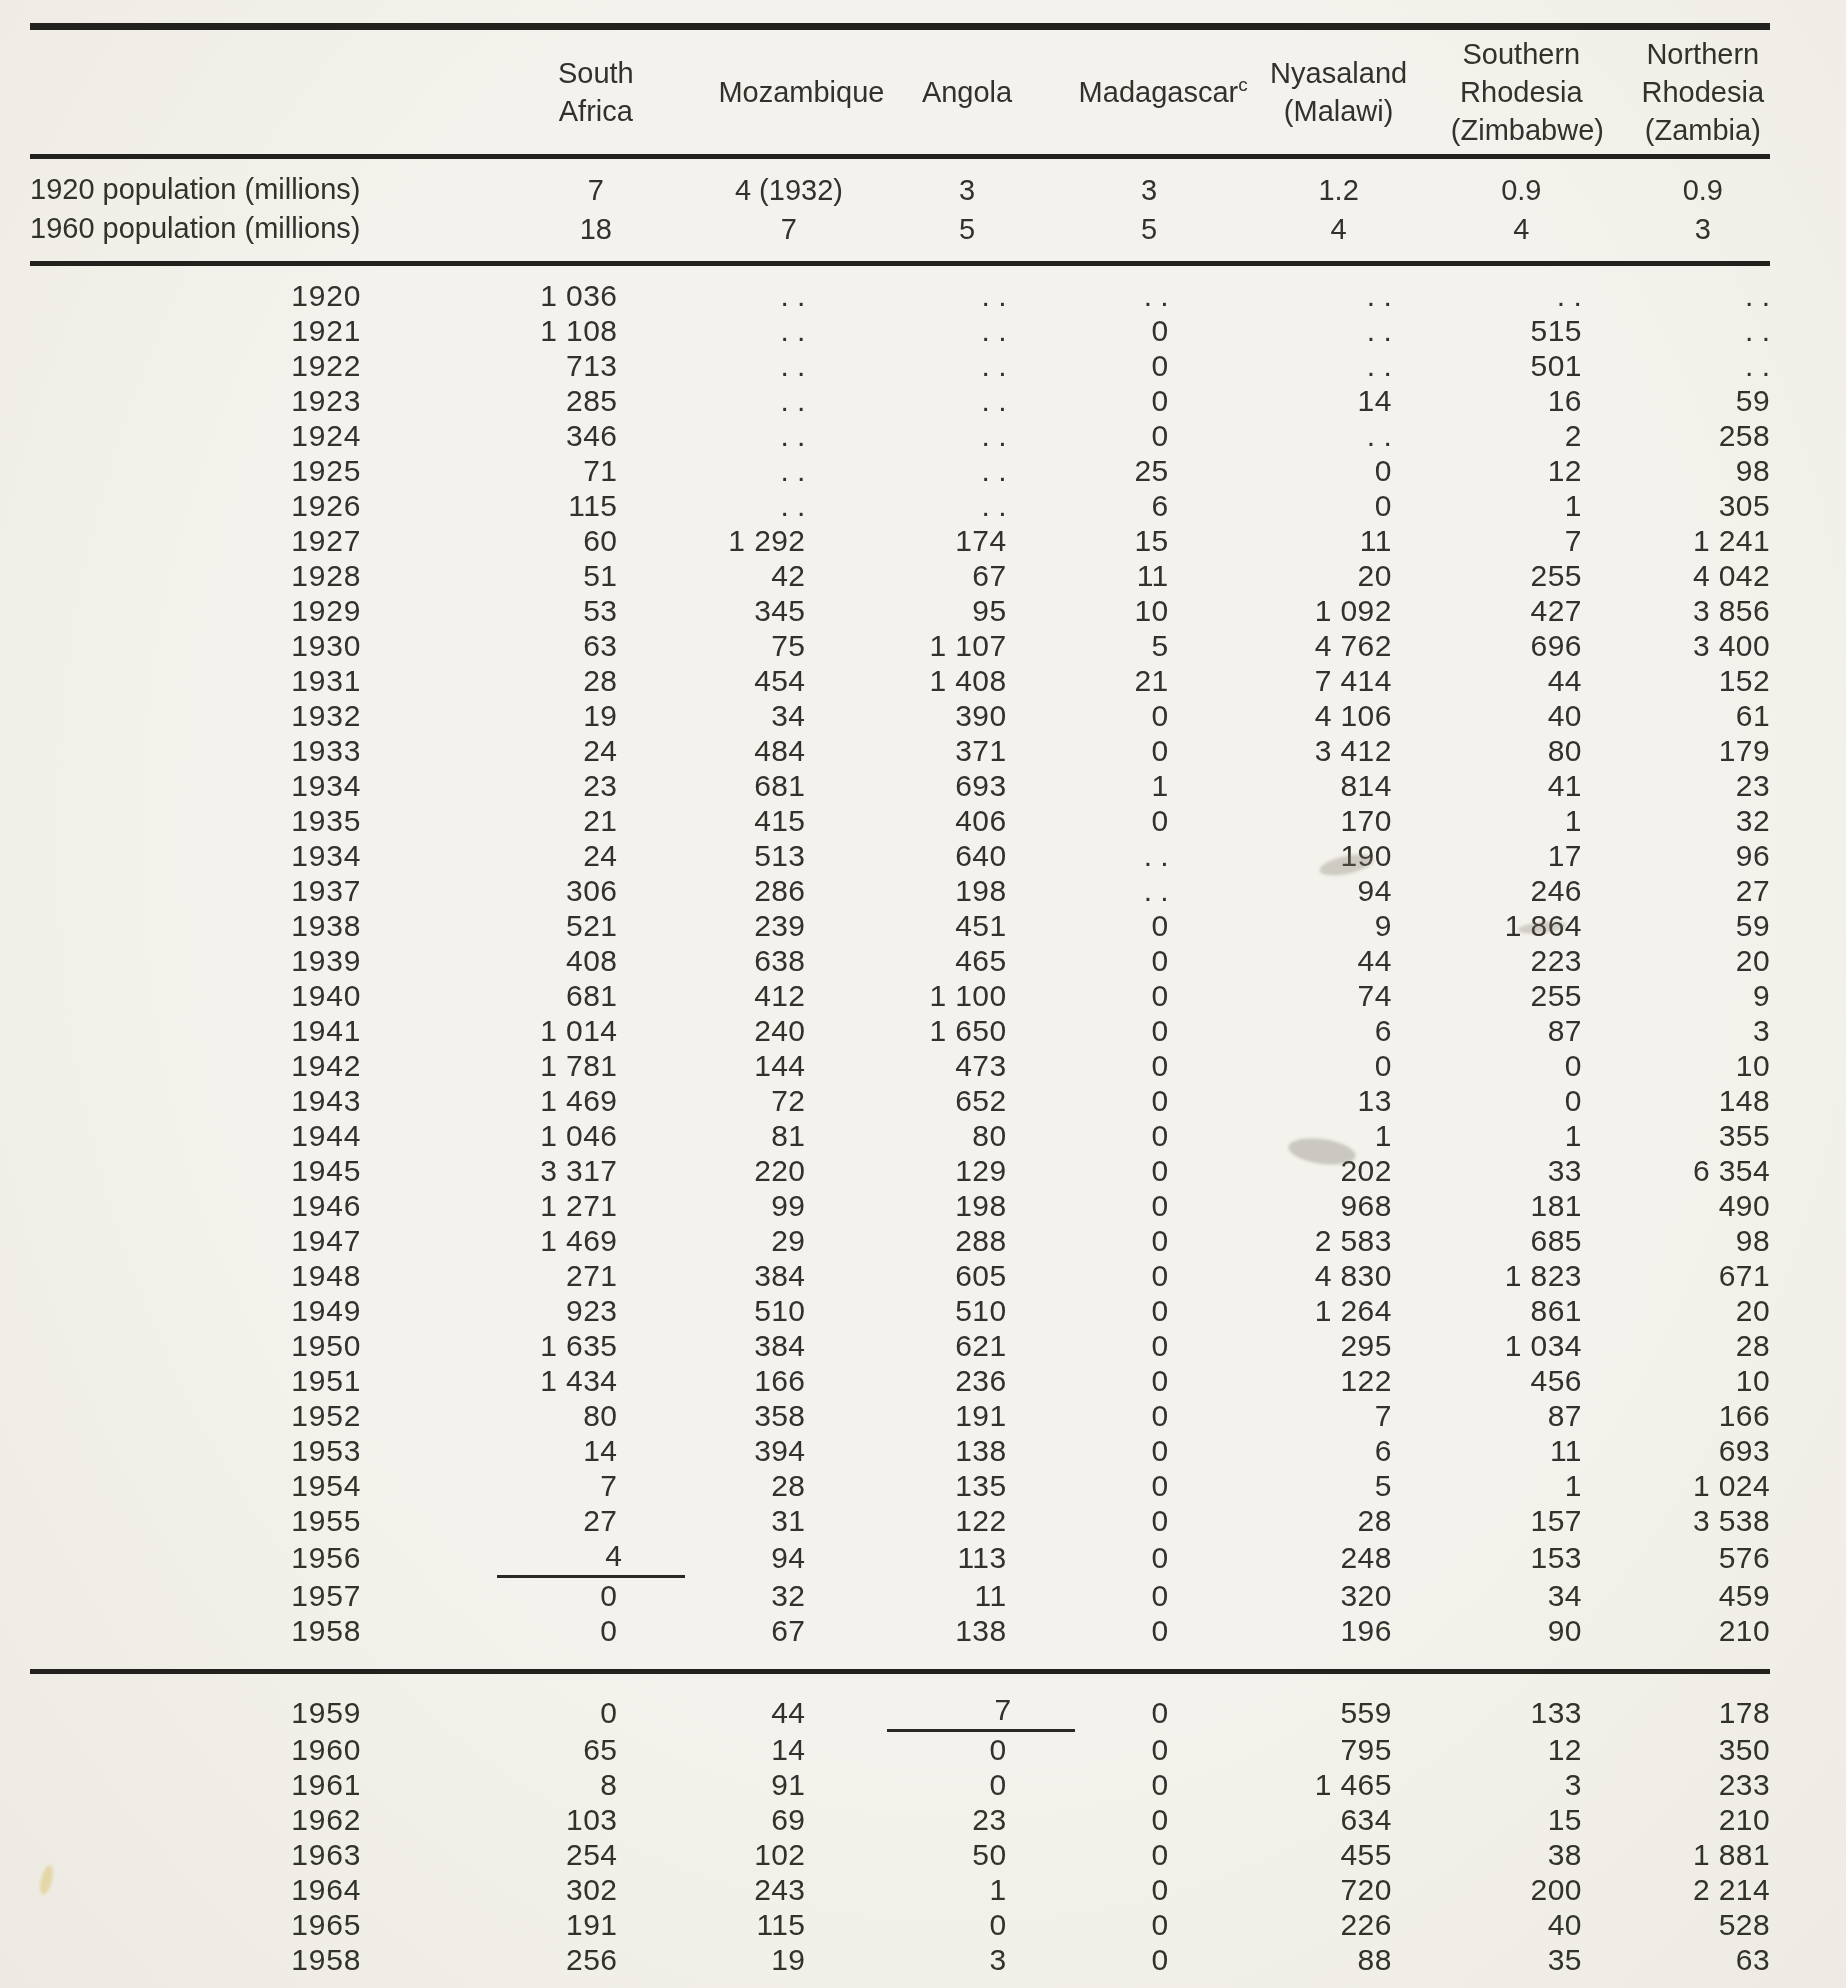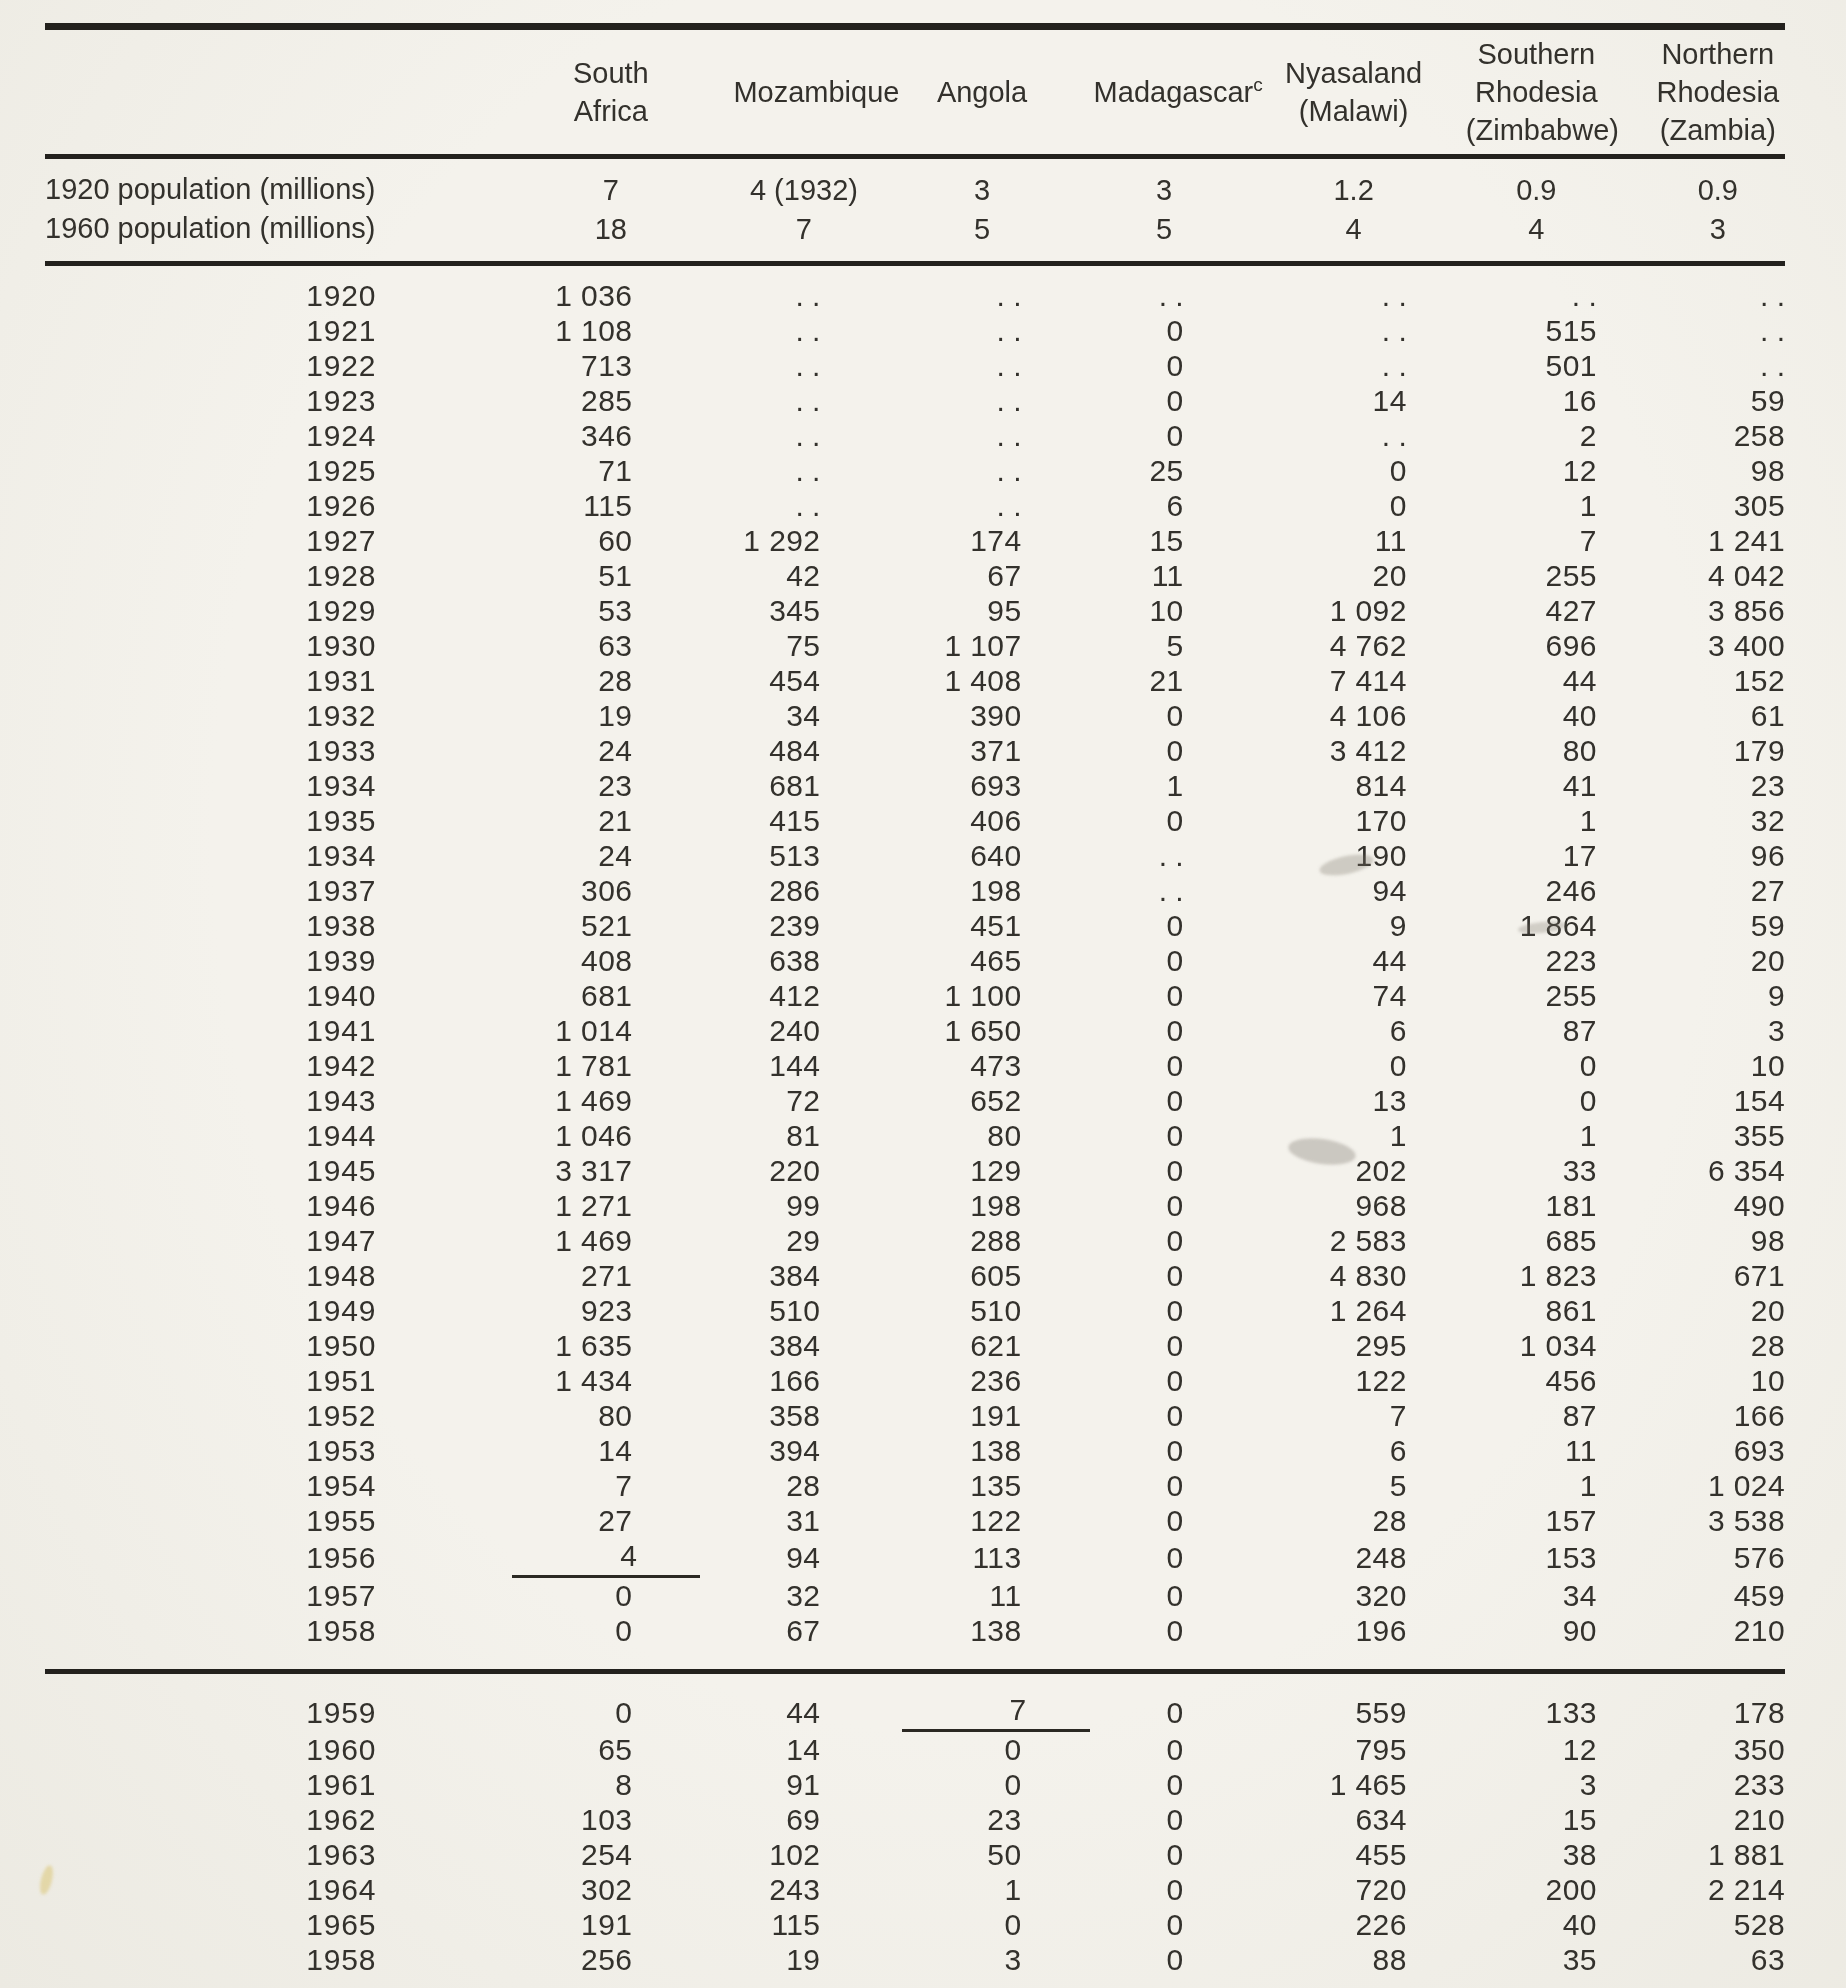--- a/index.html
+++ b/index.html
@@ -7,21 +7,21 @@
     width:1847px;height:1989px;
     background:#eceae3;
     font-family:"Liberation Sans",sans-serif;
     color:#33312c;
     overflow:hidden;
   }
   .page{
     position:relative;
     width:1847px;height:1989px;
     box-sizing:border-box;
-    padding:23px 61px 0 45px;
+    padding:23px 61px 0 30px;
     background:radial-gradient(ellipse at 52% 42%, #f4f2ec 55%, #eceae2 100%);
   }
   .rule{width:1740px;height:5px;background:#23211d;}
   .rule-top,.rule-bottom{height:6.6px;}
   table.t{table-layout:fixed;border-collapse:collapse;width:1740px;}
   table.t td, table.t th{padding:0;}
 
   
   .head-t tr{height:124px;}
   th.colh{font-weight:400;text-align:right;vertical-align:middle;padding-right:5px;}
@@ -391,21 +391,21 @@
           <td class="val"><span>10</span></td>
         </tr>
         <tr>
           <td class="year">1943</td>
           <td class="val"><span>1 469</span></td>
           <td class="val"><span>72</span></td>
           <td class="val"><span>652</span></td>
           <td class="val"><span>0</span></td>
           <td class="val"><span>13</span></td>
           <td class="val"><span>0</span></td>
-          <td class="val"><span>154</span></td>
+          <td class="val"><span>148</span></td>
         </tr>
         <tr>
           <td class="year">1944</td>
           <td class="val"><span>1 046</span></td>
           <td class="val"><span>81</span></td>
           <td class="val"><span>80</span></td>
           <td class="val"><span>0</span></td>
           <td class="val"><span>1</span></td>
           <td class="val"><span>1</span></td>
           <td class="val"><span>355</span></td>

